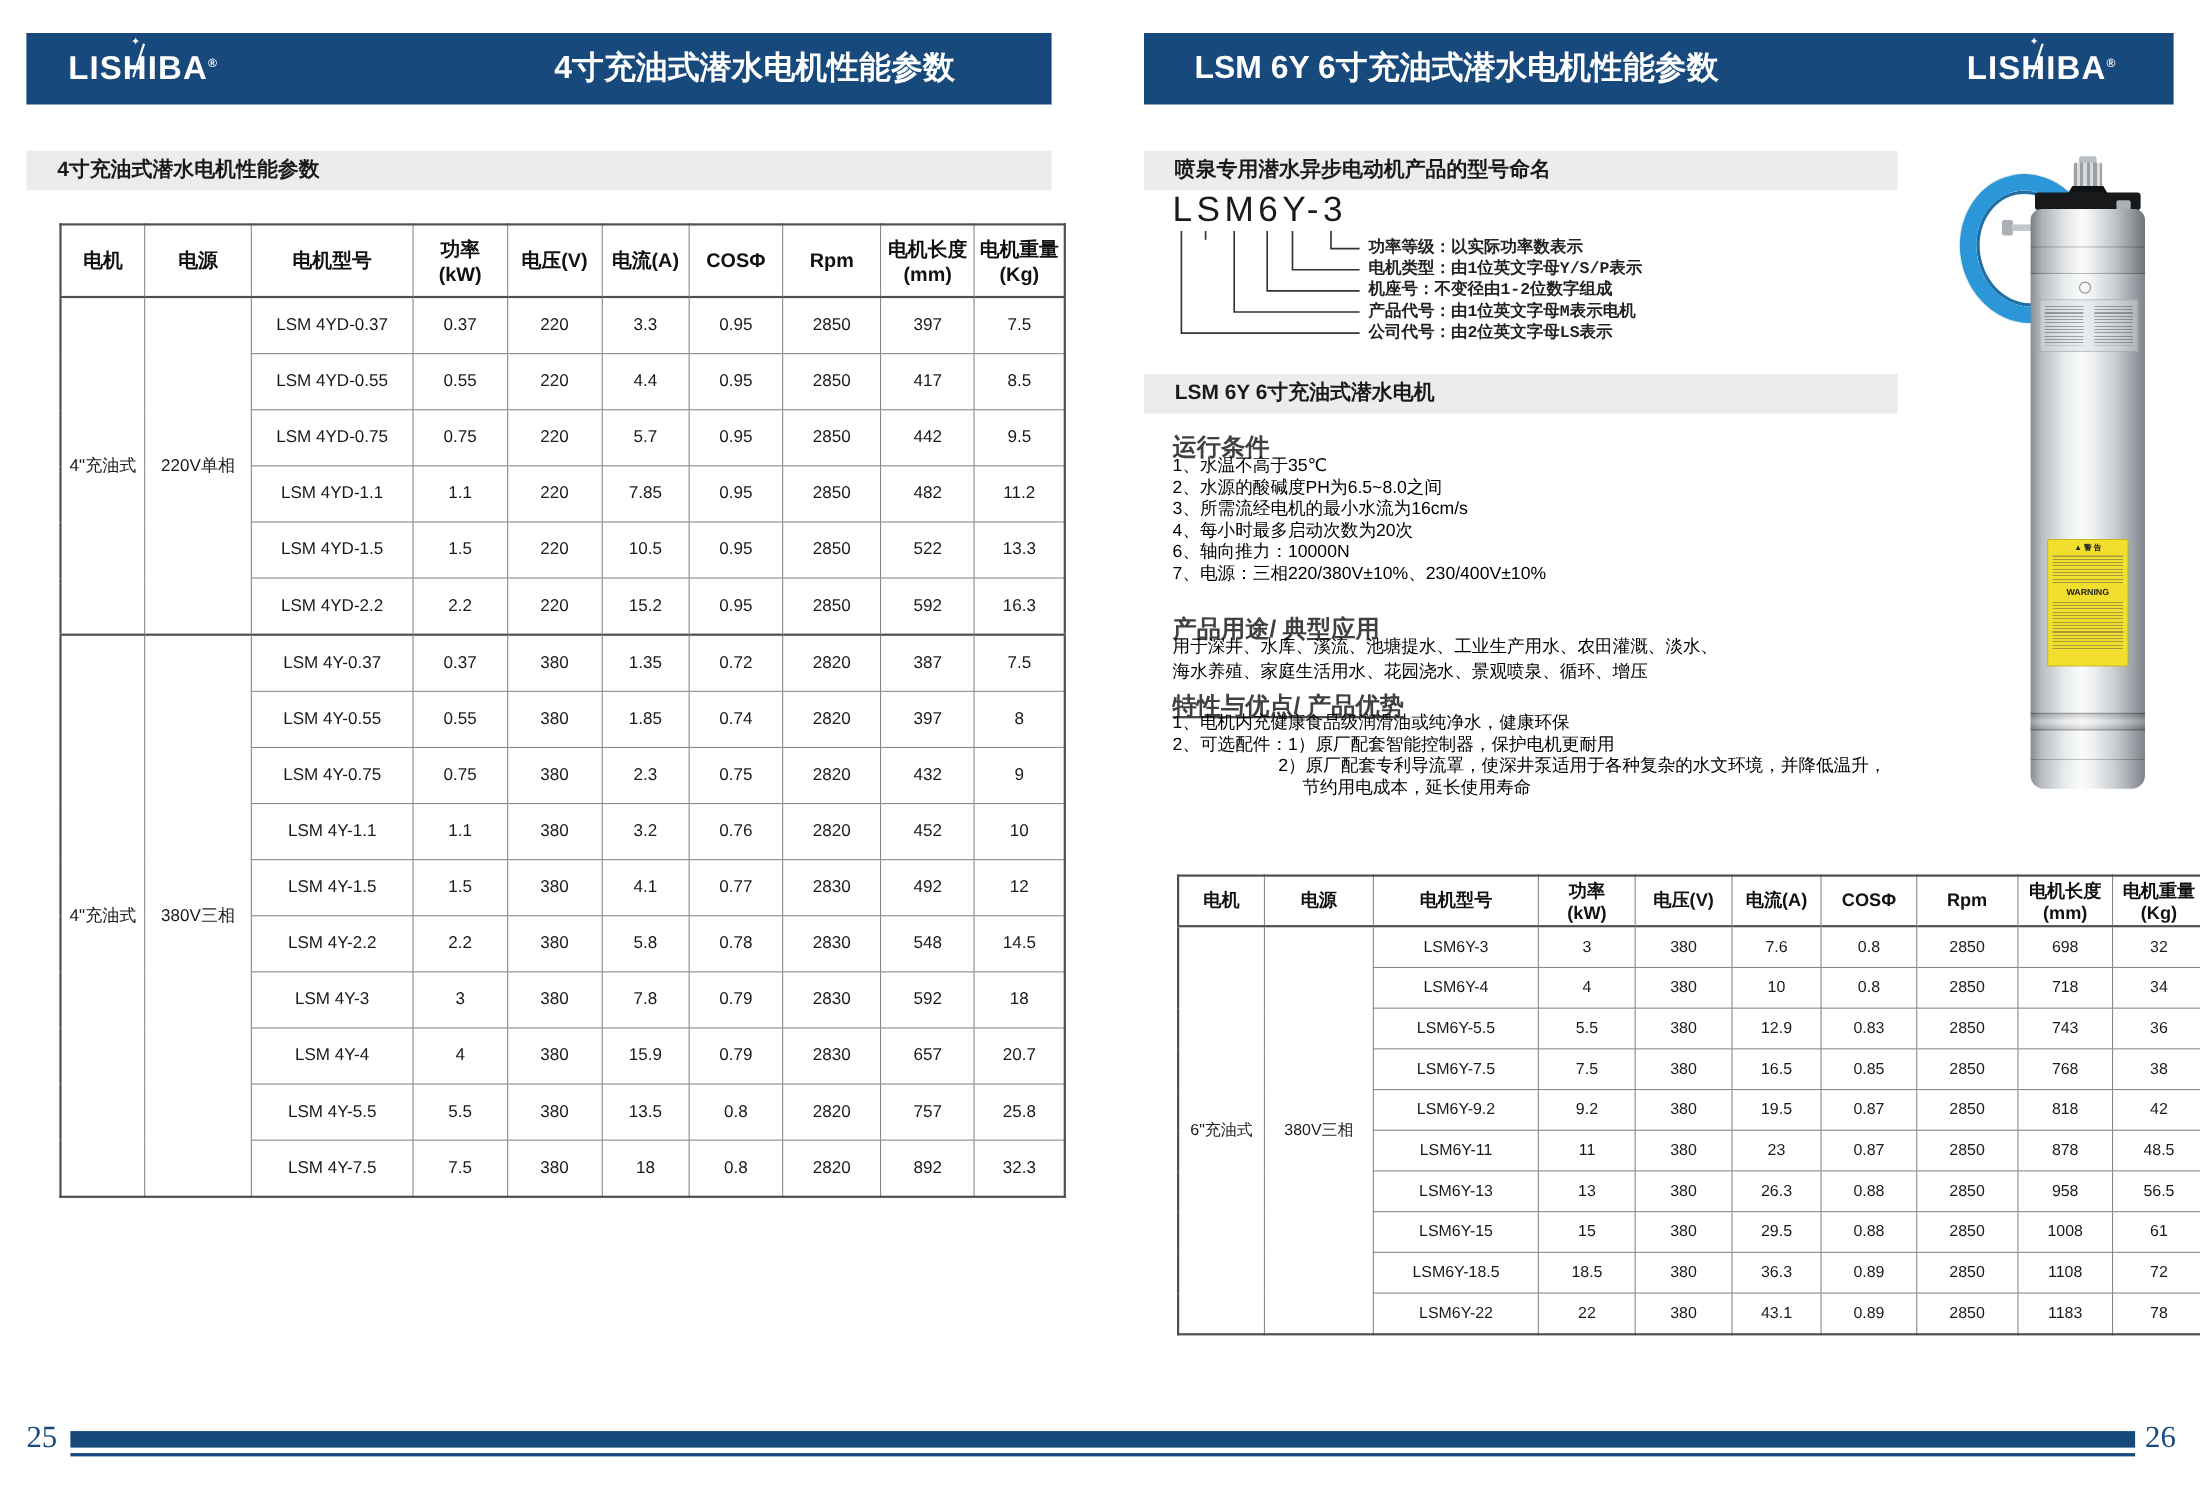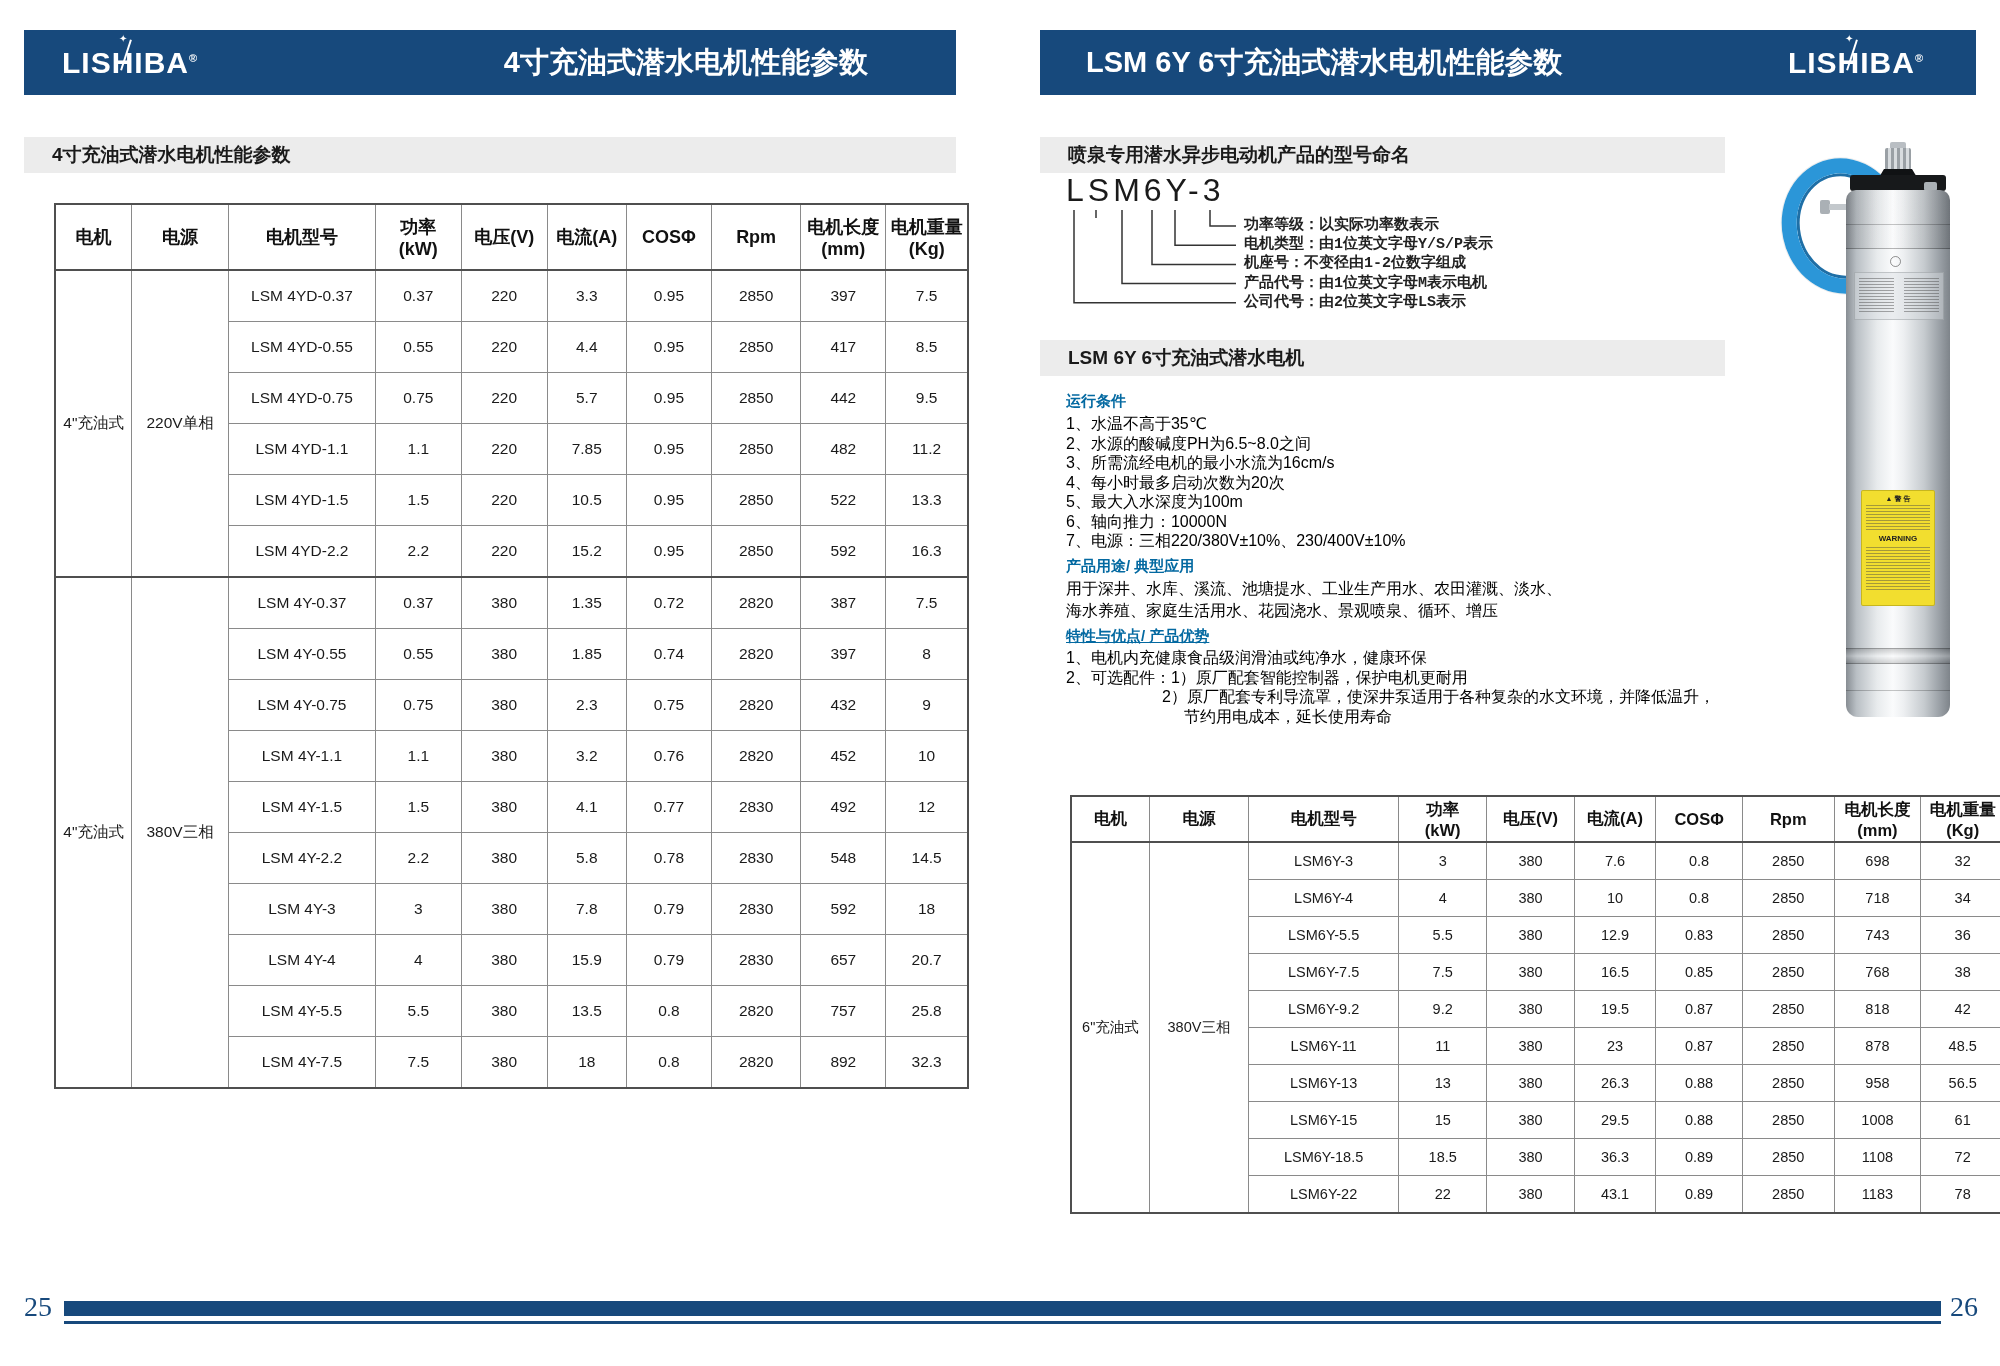--- a/index.html
+++ b/index.html
@@ -38,21 +38,21 @@
   .spec-table .c3{width:9.4%}.spec-table .c4{width:9.4%}.spec-table .c5{width:8.7%}
   .spec-table .c6{width:9.3%}.spec-table .c7{width:9.8%}.spec-table .c8{width:9.3%}.spec-table .c9{width:9.0%}
   #left-table-wrap{position:absolute;left:0;top:203px;width:915px;}
   #right-table-wrap{position:absolute;left:0;top:795px;width:936px;}
   
   #model-code{position:absolute;left:26px;top:172px;font-size:32px;font-weight:normal;letter-spacing:4px;color:#1a1a1a;}
   #naming-svg{position:absolute;left:0;top:0;}
   #naming-callouts{position:absolute;left:204px;top:216px;width:480px;}
   .callout-line{height:19.2px;line-height:19.2px;font-size:15px;font-weight:600;color:#222;white-space:nowrap;font-family:Liberation Mono, monospace;}
   
-  .blk-heading{position:absolute;left:26px;font-size:15px;font-weight:bold;color:#0369a1;white-space:nowrap;}
+  .blk-heading{position:absolute;left:26px;font-size:22px;font-weight:bold;color:#404040;white-space:nowrap;}
   .text-list{position:absolute;left:26px;width:700px;}
   .list-line{font-size:16px;color:#000000;white-space:nowrap;}
   #conditions-list .list-line{height:19.5px;line-height:19.5px;}
   #usage-list .list-line{height:22px;line-height:22px;}
   #features-list .list-line{height:19.5px;line-height:19.5px;}
   #features-list .idx2{padding-left:96px;}
   #features-list .idx3{padding-left:118px;}
   
   .page-num{position:absolute;top:1291px;font-family:Liberation Serif, serif;font-size:28px;color:#17497c;}
   #footer-bar{position:absolute;left:64px;top:1301px;width:1877px;height:15px;background:#17497c;}
@@ -342,21 +342,20 @@
   <div class="section-bar" style="left:0;top:340px;width:685px;">
     <div class="section-title">LSM 6Y 6寸充油式潜水电机</div>
   </div>
 
   <div class="blk-heading" style="top:392px;">运行条件</div>
   <div id="conditions-list" class="text-list" style="top:414px;">
       <div class="list-line idx0">1、水温不高于35℃</div>
       <div class="list-line idx1">2、水源的酸碱度PH为6.5~8.0之间</div>
       <div class="list-line idx2">3、所需流经电机的最小水流为16cm/s</div>
       <div class="list-line idx3">4、每小时最多启动次数为20次</div>
-      <div class="list-line idx4">5、最大入水深度为100m</div>
       <div class="list-line idx5">6、轴向推力：10000N</div>
       <div class="list-line idx6">7、电源：三相220/380V±10%、230/400V±10%</div>
     </div>
 
   <div class="blk-heading" style="top:557px;">产品用途/ 典型应用</div>
   <div id="usage-list" class="text-list" style="top:578px;">
       <div class="list-line idx0">用于深井、水库、溪流、池塘提水、工业生产用水、农田灌溉、淡水、</div>
       <div class="list-line idx1">海水养殖、家庭生活用水、花园浇水、景观喷泉、循环、增压</div>
     </div>
 

